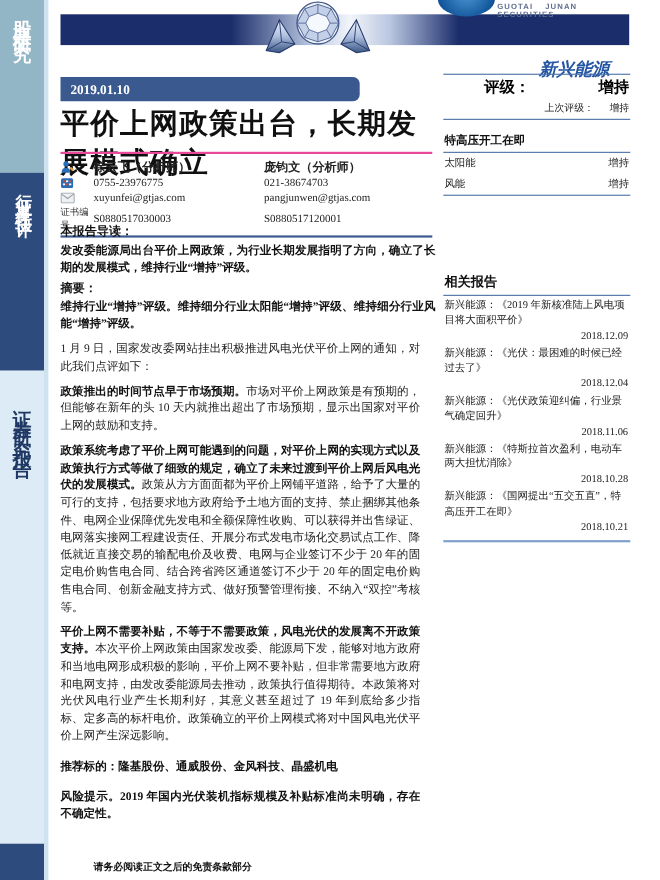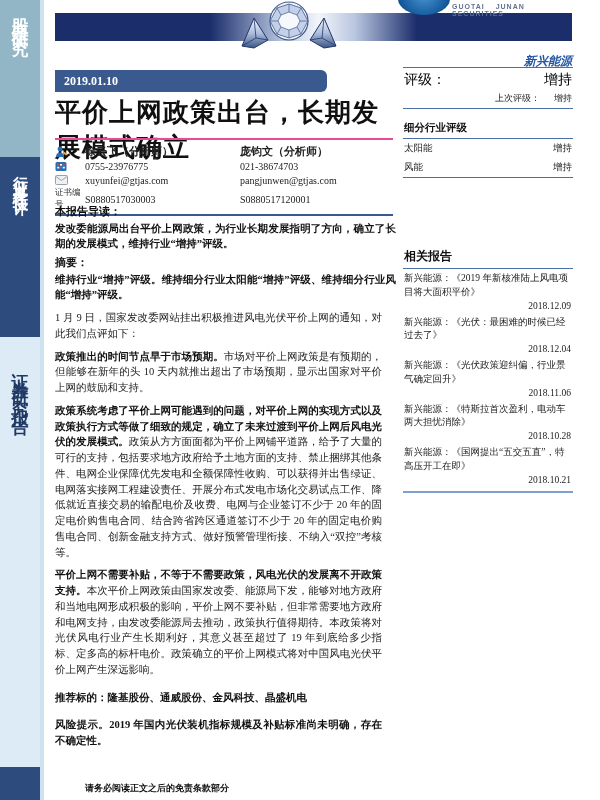--- a/index.html
+++ b/index.html
@@ -19,22 +19,22 @@
   .seg-low .v-text{color:#1f3864;font-size:17px;letter-spacing:9px;padding-top:22px;}
 
   
   .banner-bar{position:absolute;left:55px;top:13px;width:517px;height:28px;
     background:linear-gradient(90deg,#1b2d6b 0%,#1b2d6b 30%,#b9c6e0 44%,#f2f5fa 51%,#b9c6e0 58%,#1b2d6b 70%,#1b2d6b 100%);}
   .diamonds{position:absolute;left:224px;top:0px;}
   .logo-mark{position:absolute;left:398px;top:-17px;width:52px;height:32px;border-radius:50%;
     background:radial-gradient(circle at 50% 30%,#4f9bd6,#155a9e 70%,#0d3a7a);}
   .brand-text{position:absolute;left:452px;top:3px;width:130px;font-family:"Liberation Sans",sans-serif;
     font-size:7px;font-weight:bold;color:#5f7090;letter-spacing:1px;word-spacing:8px;}
-  .industry-tag{position:absolute;left:472px;top:53px;width:100px;text-align:right;
-    color:#2456a4;font-weight:bold;font-style:italic;font-size:12px;}
+  .industry-tag{position:absolute;left:472px;top:53px;width:100px;text-align:center;
+    color:#2456a4;font-weight:bold;font-style:italic;font-size:16px;}
 
   
   .date-banner{position:absolute;left:55px;top:70px;width:272px;height:22px;background:#3a5a8f;
     border-radius:0 6px 6px 0;color:#ffffff;font-weight:bold;font-size:12px;line-height:22px;padding-left:9px;box-sizing:border-box;}
   .doc-title{position:absolute;left:55px;top:95px;width:345px;font-size:26px;font-weight:bold;color:#101010;letter-spacing:1px;}
 
   
   .analysts{position:absolute;left:55px;top:138px;width:338px;border-top:2px solid #ec4899;border-bottom:2px solid #3a5a8f;
     padding:4px 0 3px 0;font-size:10px;color:#222;}
   .a-row{display:flex;align-items:center;min-height:14px;}
@@ -50,21 +50,21 @@
   .lead{font-weight:bold;color:#111;margin:0 0 2px 0;}
   .para{margin:0 14px 7px 0;}
   .para b{color:#111;}
   .gap6{height:5px;}
 
   
   .right-col{position:absolute;left:403px;top:67px;width:170px;font-size:9.5px;color:#222;}
   .hr{height:1px;background:#4a6fa5;}
   .hr2{height:2px;background:#7fa0cf;}
   .rating-row{display:flex;justify-content:space-between;align-items:baseline;padding:3px 1px 2px 1px;}
-  .rating-row .lab,.rating-row .val{font-size:14px;font-weight:normal;color:#000;}
+  .rating-row .lab,.rating-row .val{font-size:14px;font-weight:bold;color:#000;margin-left:36px;}
   .prev-row{display:flex;justify-content:flex-end;gap:14px;padding:1px 1px 3px 1px;font-size:9px;}
   .sub-head{font-weight:bold;font-size:10.5px;padding:12px 1px 3px 1px;color:#111;}
   .sub-row{display:flex;justify-content:space-between;padding:3px 1px;}
   .rel-head{font-weight:bold;font-size:12px;padding:0 1px 3px 1px;color:#111;}
   .rel-wrap{margin-top:70px;}
   .rel-item{padding:3px 1px 0 1px;}
   .rel-title{line-height:1.45;}
   .rel-date{text-align:right;padding:1px 1px 2px 1px;}
   .rel-list{padding-bottom:4px;}
 
@@ -190,21 +190,21 @@
     <div class="hr"></div>
     <div class="rating-row">
       <span class="lab">评级：</span>
       <span class="val">增持</span>
     </div>
     <div class="prev-row">
       <span>上次评级：</span>
       <span>增持</span>
     </div>
     <div class="hr"></div>
-    <div class="sub-head">细分行业评级</div>
+    <div class="sub-head">特高压开工在即</div>
     <div class="hr"></div>
     <div class="sub-row">
       <span>太阳能</span>
       <span>增持</span>
     </div>
     <div class="sub-row">
       <span>风能</span>
       <span>增持</span>
     </div>
     <div class="hr"></div>

